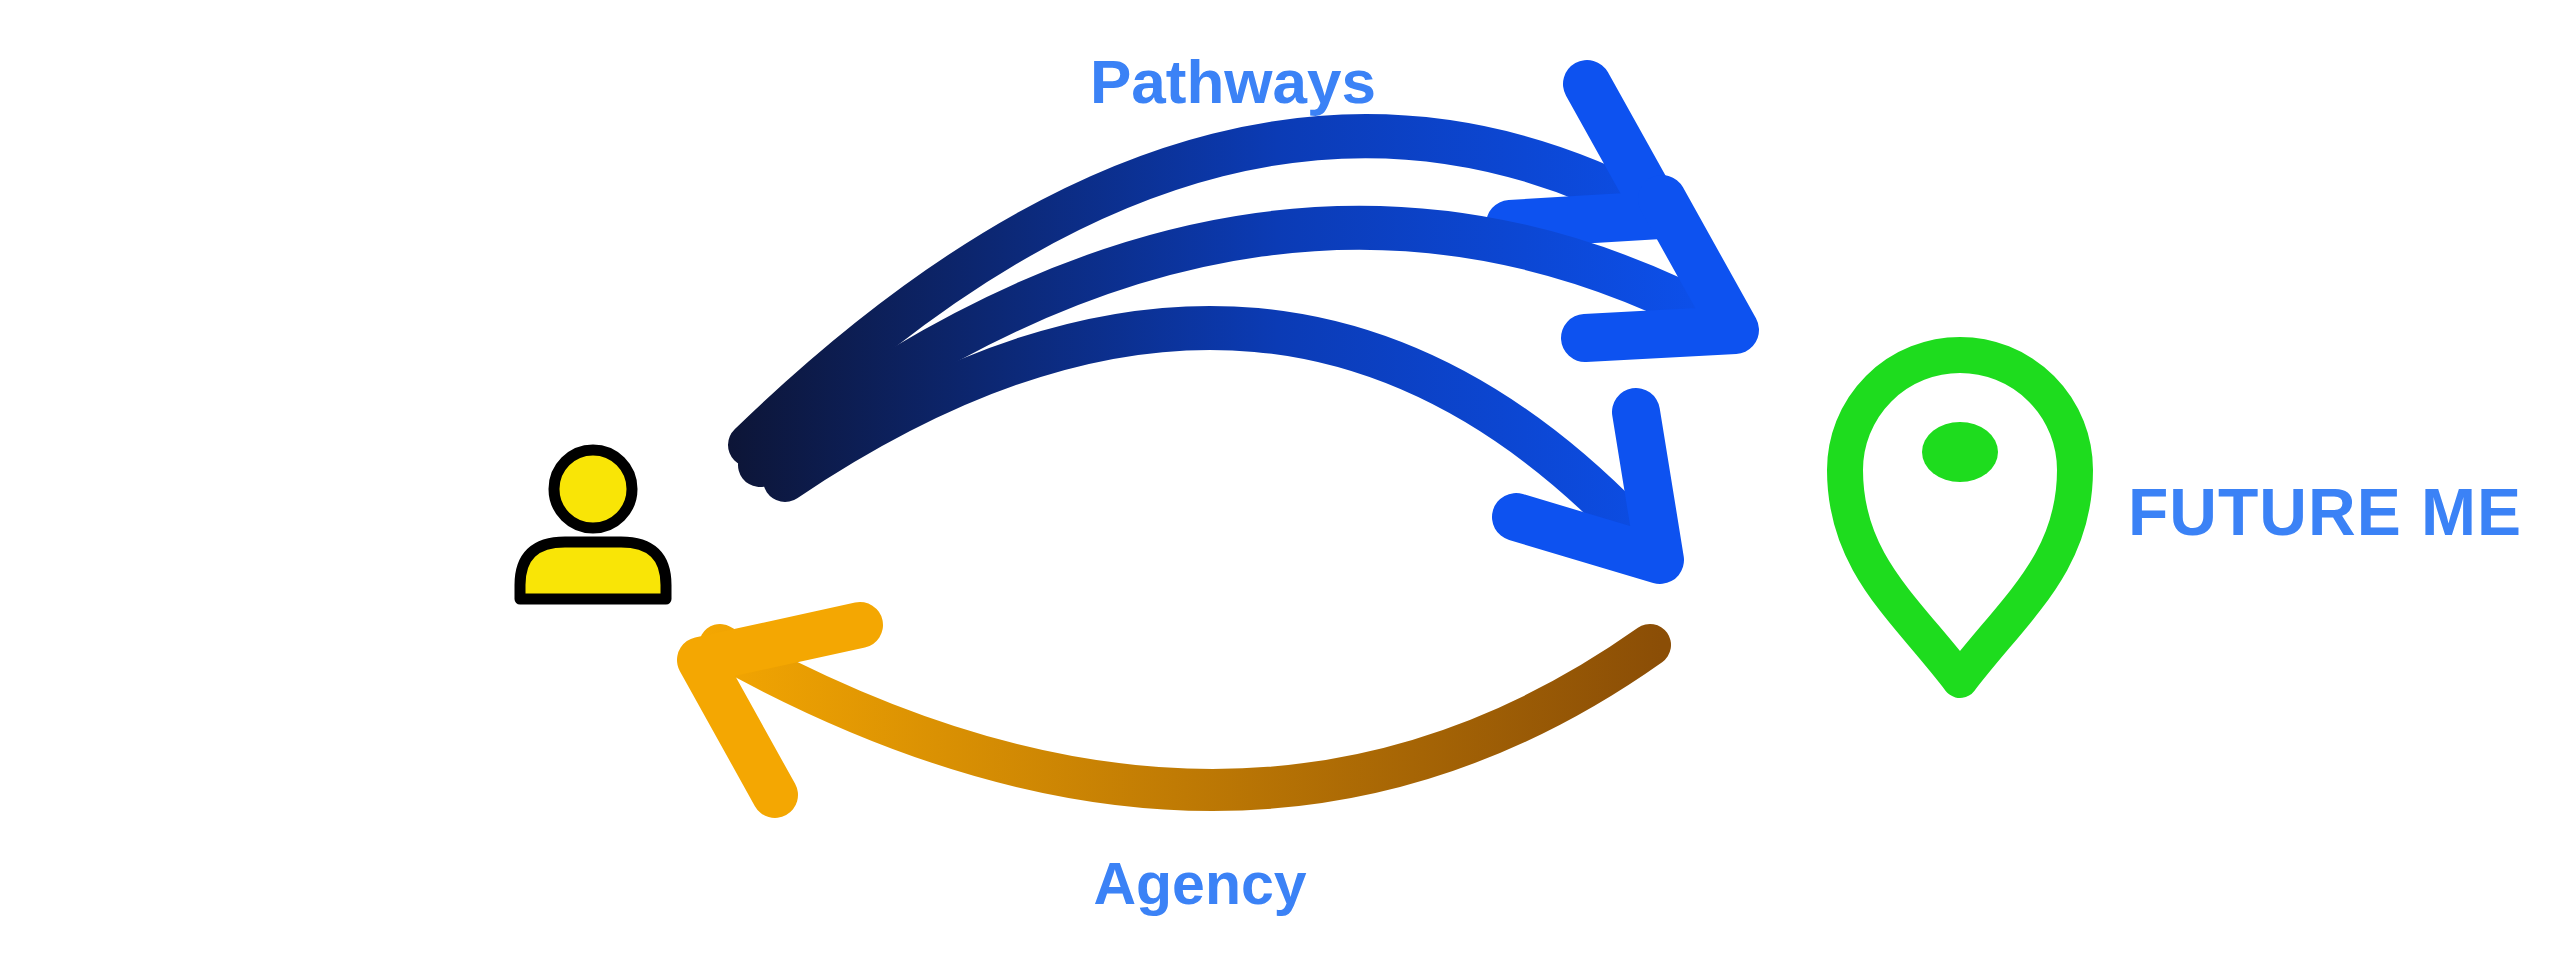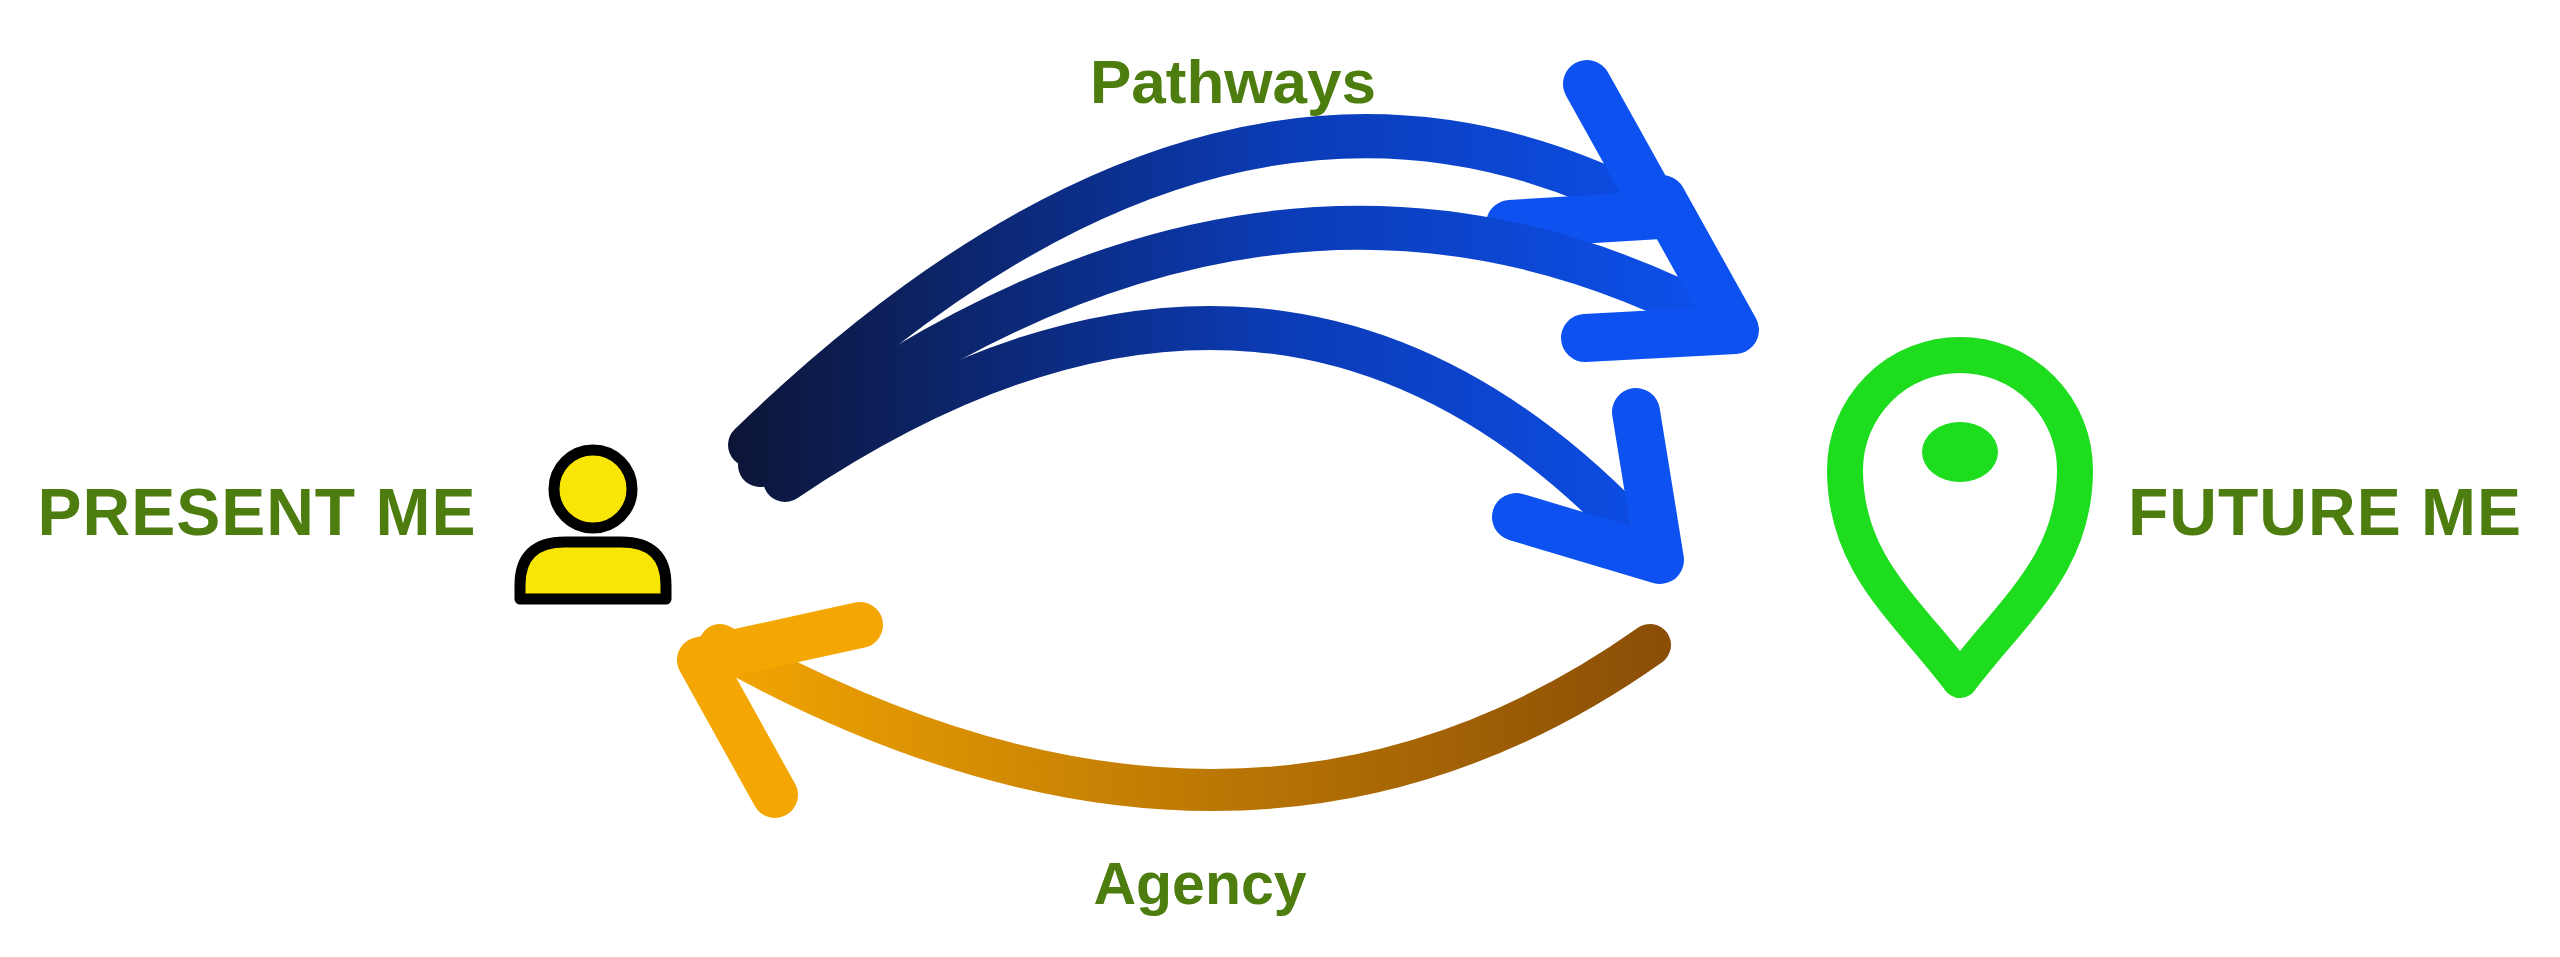--- a/index.html
+++ b/index.html
@@ -18,21 +18,21 @@
     background: #ffffff;
   }
   .stage svg {
     position: absolute;
     left: 0;
     top: 0;
   }
   .label {
     position: absolute;
     transform: translate(-50%, -50%);
-    color: #4d7c0f;
+    color: #3b82f6;
     white-space: nowrap;
     line-height: 1;
   }
   .label-pathways {
     left: 1233px;
     top: 82px;
     font-size: 62px;
     font-weight: 600;
   }
   .label-agency {
@@ -100,16 +100,15 @@
     </g>
 
     <g>
       <path d="M 1960 680 C 1905 608 1845 563 1845 470 A 115 115 0 1 1 2075 470 C 2075 563 2015 608 1960 680 Z" fill="#ffffff" stroke-width="36" stroke-linejoin="round" stroke="#1edc1e"></path>
       <ellipse cx="1960" cy="452" rx="38" ry="30" fill="#1edc1e"></ellipse>
     </g>
   </svg>
 
   <div class="label label-pathways">Pathways</div>
   <div class="label label-agency">Agency</div>
-  <div class="label label-present">PRESENT ME</div>
   <div class="label label-future">FUTURE ME</div>
 
 </div>
 
 </body></html>

